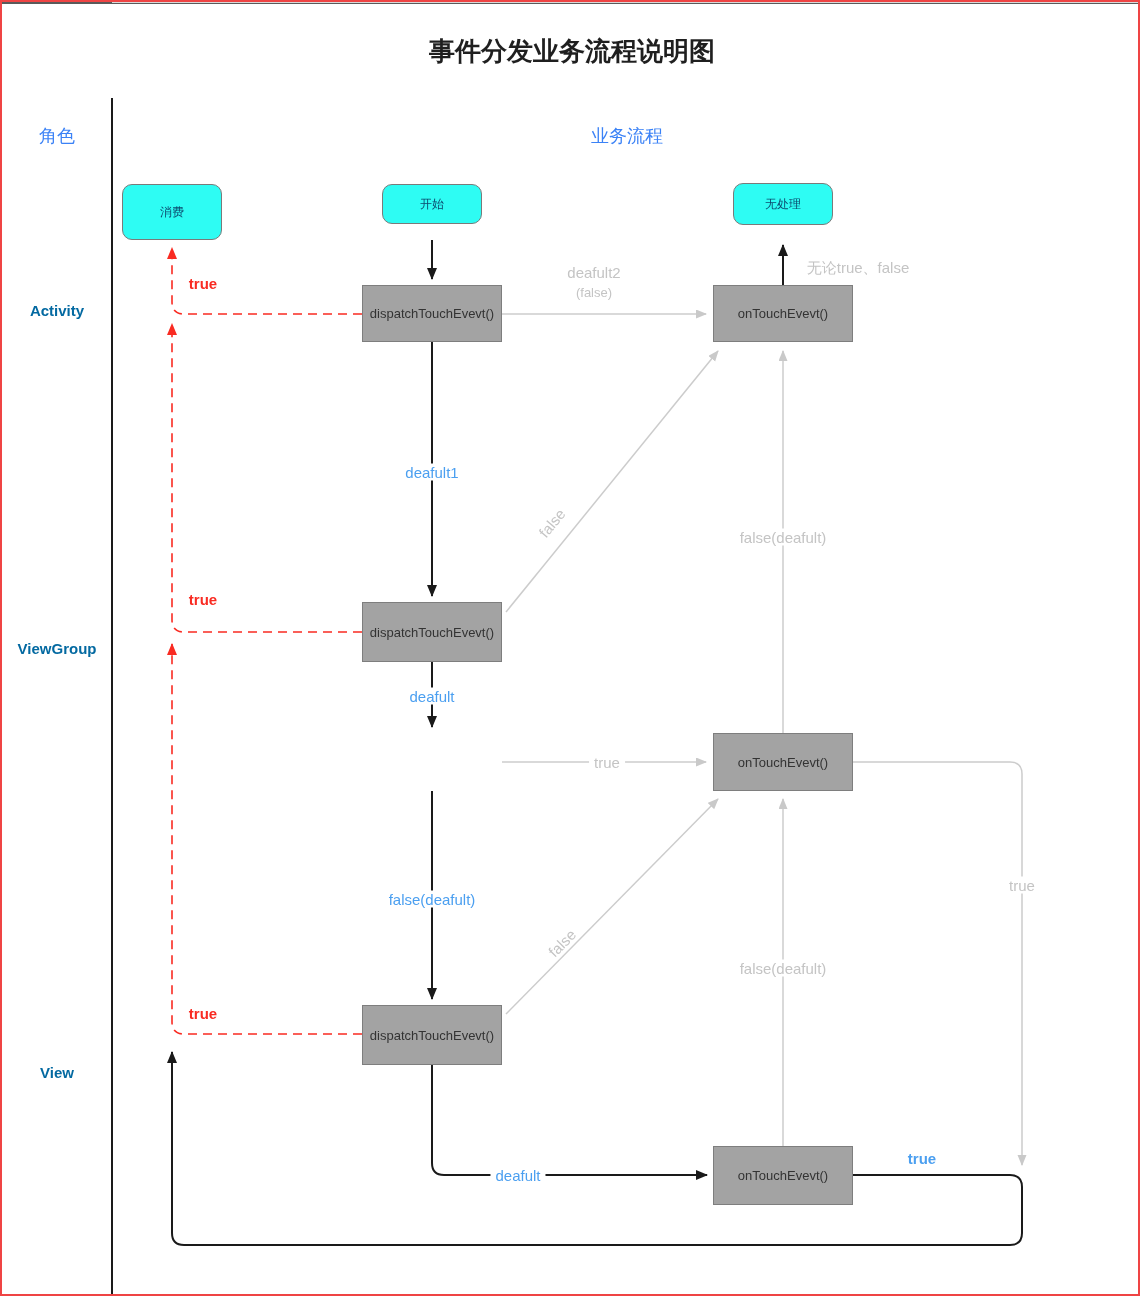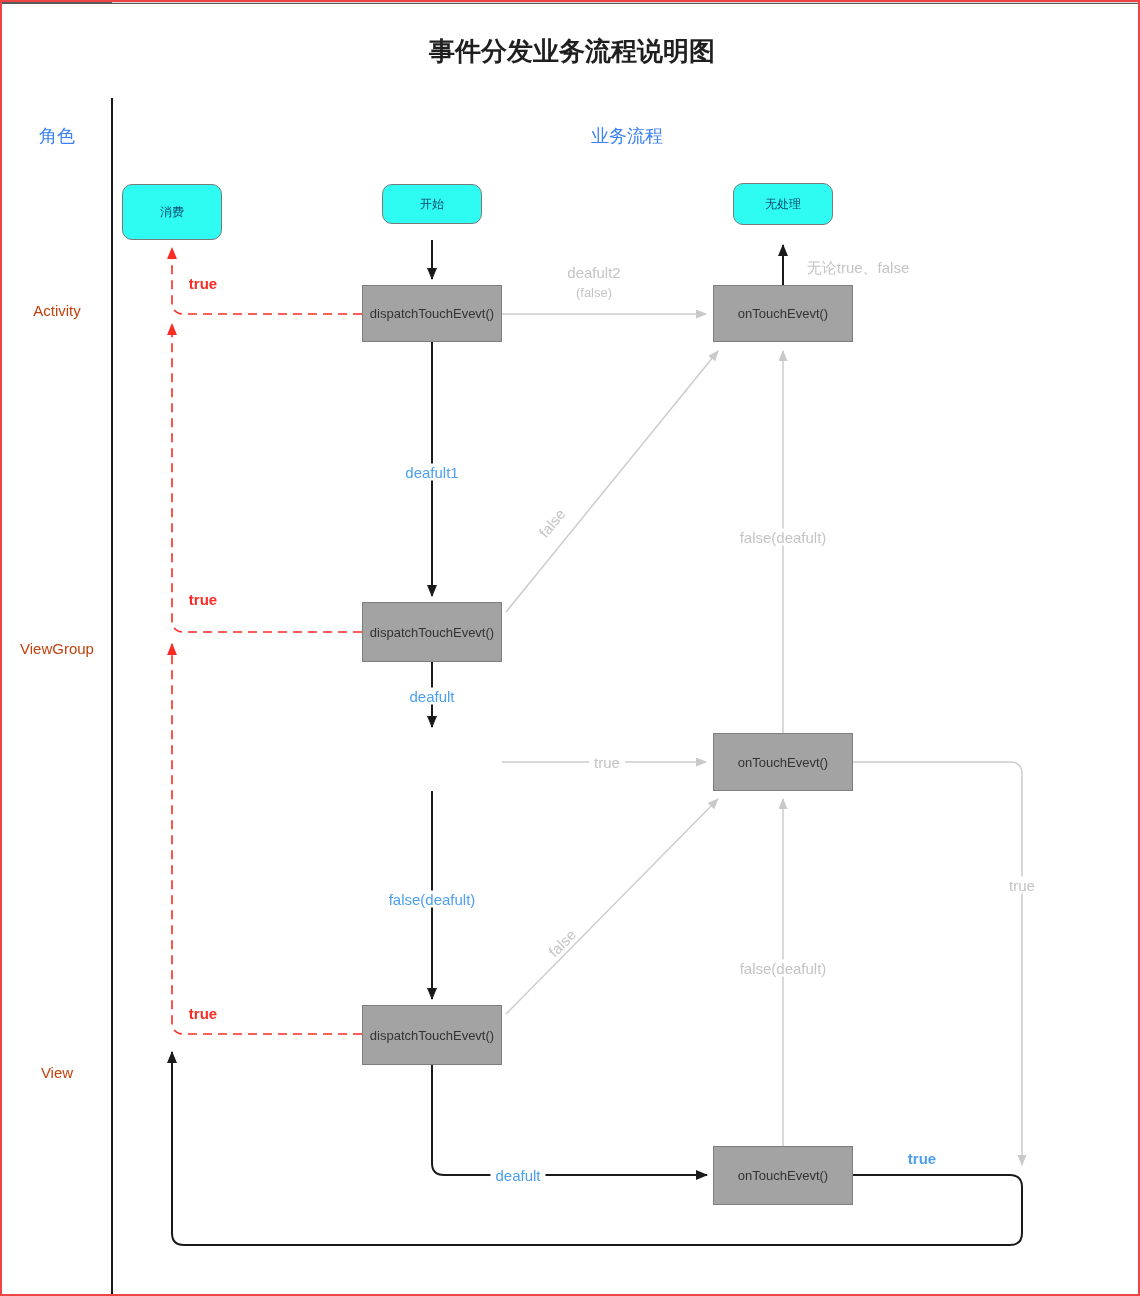--- a/index.html
+++ b/index.html
@@ -11,21 +11,21 @@
   .hline{position:absolute;height:0;border-top:1px solid #d9d9d9;}
   .hline.dark{border-top:2px solid #5a5a5a;}
   .hline.black{border-top:2px solid #1a1a1a;}
   .vline{position:absolute;width:0;border-left:2px solid #1a1a1a;}
   .lbl{
     position:absolute;transform:translate(-50%,-50%);white-space:nowrap;
     font-size:15px;color:#333;z-index:6;
   }
   .title{font-size:26px;font-weight:bold;color:#1f1f1f;}
   .colhead{font-size:18px;font-weight:normal;color:#3b82f6;}
-  .lane-name{font-size:15px;color:#c2410c;}
+  .lane-name{font-size:15px;color:#0369a1;font-weight:bold;}
   .red{color:#F92B22;font-weight:bold;}
   .blue{color:#4B9FF0;}
   .blue.bold{font-weight:bold;}
   .grayt{color:#C4C4C4;}
   .small{font-size:13px;}
   .whitebg{background:#fff;padding:0 5px;}
   .rot50{transform:translate(-50%,-50%) rotate(-50deg);}
   .rot45{transform:translate(-50%,-50%) rotate(-45deg);}
   .node{
     position:absolute;box-sizing:border-box;background:#a3a3a3;

